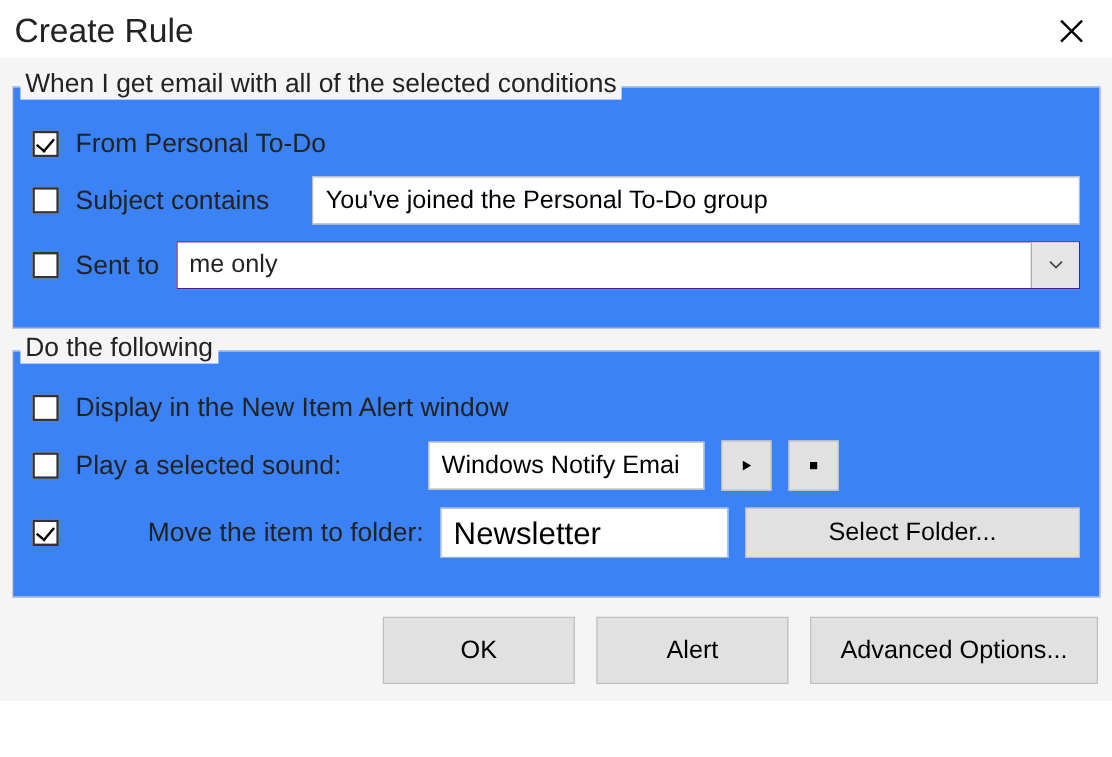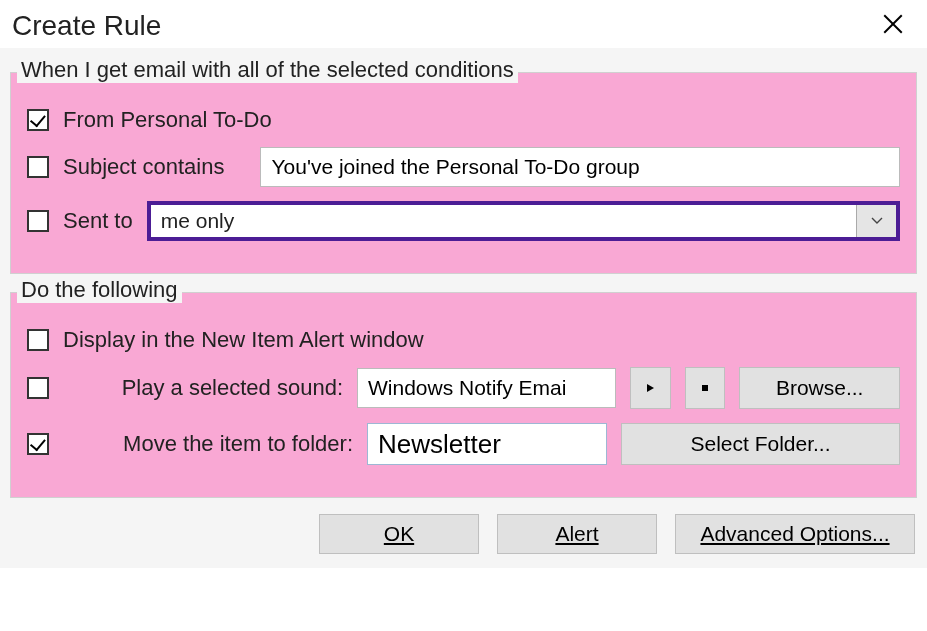--- a/index.html
+++ b/index.html
@@ -8,21 +8,21 @@
       font-size: 20px;
       color: #222;
       background: #fff;
       width: 927px;
       height: 631px;
       overflow: hidden;
     }
     .titlebar {
       display: flex;
       justify-content: space-between;
-      align-items: flex-start;
+      align-items: flex-end;
       padding: 10px 18px 6px 12px;
     }
     .titlebar h1 {
       font-size: 28px;
       font-weight: 400;
     }
     .close-icon {
       font-size: 26px;
       line-height: 26px;
       cursor: pointer;
@@ -30,21 +30,21 @@
     }
     .content {
       background: #f5f5f5;
       padding: 6px 10px 14px 10px;
     }
     .group {
       position: relative;
       border: 1px solid #d0d0d0;
       margin-top: 18px;
       padding: 20px 16px 18px 16px;
-      background: #f9a8d4;
+      background: #3b82f6;
     }
     .group-legend {
       position: absolute;
       top: -16px;
       left: 6px;
       background: #f5f5f5;
       padding: 0 4px;
       font-size: 22px;
     }
     .row {
@@ -83,21 +83,21 @@
       font-size: 21px;
       font-family: inherit;
     }
     .subject-input {
       flex: 1;
       margin-left: 22px;
     }
     .dropdown {
       flex: 1;
       display: flex;
-      border: 4px solid #4c1d95;
+      border: 1px solid #4c1d95;
       background: #fff;
       height: 40px;
     }
     .dropdown-value {
       flex: 1;
       padding: 4px 10px;
       font-size: 21px;
       display: flex;
       align-items: center;
     }
@@ -105,21 +105,21 @@
       width: 40px;
       border-left: 1px solid #aaa;
       background: #e5e5e5;
       display: flex;
       align-items: center;
       justify-content: center;
       cursor: pointer;
     }
     .dropdown-chevron svg { width: 12px; height: 8px; }
     .sound-input {
-      width: 259px;
+      width: 230px;
     }
     .folder-input {
       width: 240px;
       border: 1px solid #9db7d4;
       background: #fff;
       height: 42px;
       padding: 4px 10px;
       font-size: 26px;
       font-family: inherit;
     }
@@ -148,27 +148,26 @@
       height: 42px;
     }
     .footer {
       display: flex;
       justify-content: flex-end;
       gap: 18px;
       margin-top: 16px;
       padding-right: 2px;
     }
     .footer .btn {
-      height: 40px;
+      height: 56px;
       min-width: 160px;
       padding: 12px 22px;
-      text-decoration: underline;
     }
     .footer .btn.advanced { min-width: 240px; }
-    .spacer-label { min-width: 280px; text-align: right; }
+    .spacer-label { min-width: 280px; }
     .spacer-label2 { min-width: 290px; text-align: right; }
   </style>
 </head>
 <body>
 
 <div class="titlebar">
   <h1>Create Rule</h1>
   <div class="close-icon">
     <svg viewBox="0 0 16 16" width="20" height="20">
         <line x1="1" y1="1" x2="15" y2="15" stroke="#000" stroke-width="1.6"></line>
@@ -222,21 +221,20 @@
       <button class="btn small-icon">
         <svg viewBox="0 0 10 10">
             <polygon points="2,1 9,5 2,9" fill="#000"></polygon>
           </svg>
       </button>
       <button class="btn small-icon">
         <svg viewBox="0 0 10 10">
             <rect x="2" y="2" width="6" height="6" fill="#000"></rect>
           </svg>
       </button>
-      <button class="btn browse">Browse...</button>
     </div>
 
     <div class="row">
       <div class="checkbox checked"></div>
       <span class="cb-label spacer-label2">Move the item to folder:</span>
       <input class="folder-input" type="text" value="Newsletter" style="">
       <button class="btn select-folder">Select Folder...</button>
     </div>
   </div>
 

